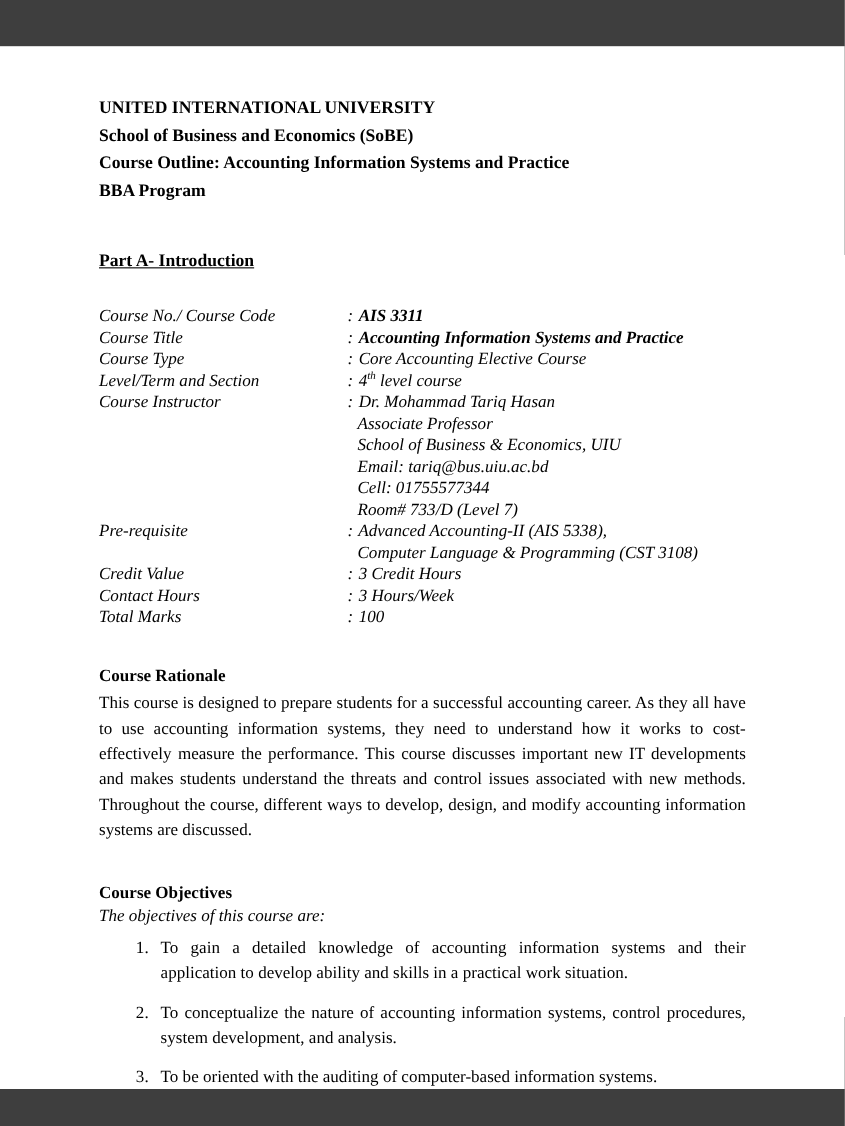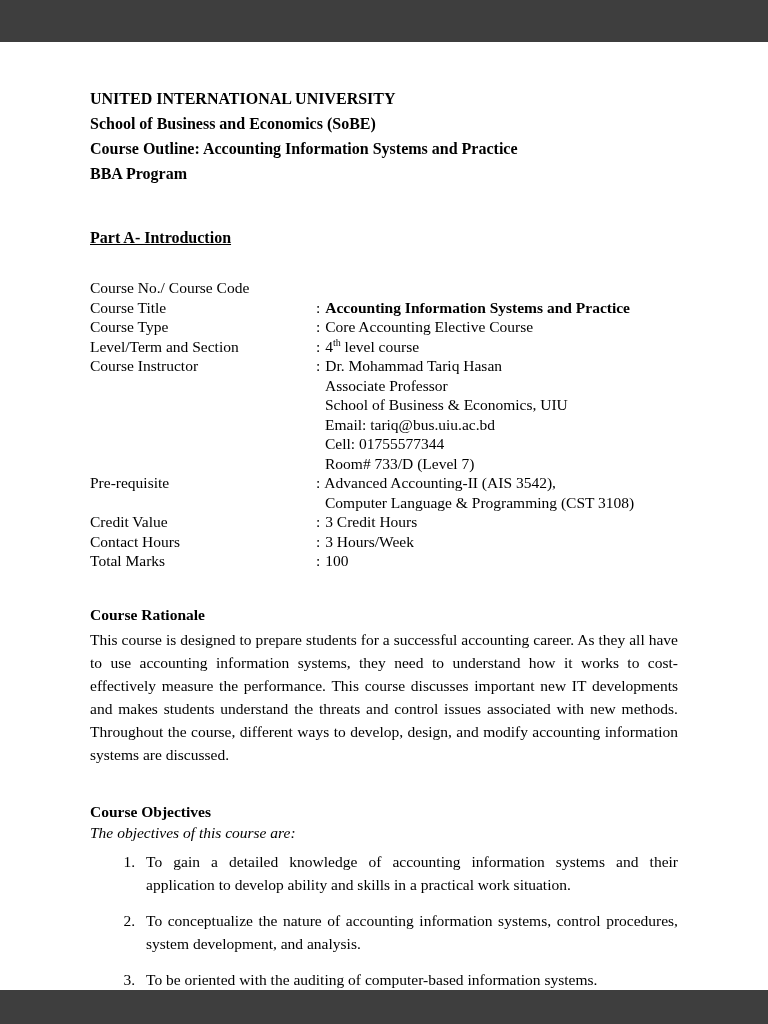--- a/index.html
+++ b/index.html
@@ -23,21 +23,21 @@
     padding:46px 90px 0 90px;
     overflow:hidden;
   }
   .doc-header{text-align:left;font-weight:bold;font-size:16px;line-height:21px;}
   .doc-header .hline{margin:0 0 4px 0;}
   .section-title{
     margin-top:44px;
     font-size:16px;font-weight:bold;text-decoration:underline;
     line-height:20px;
   }
-  .info-table{margin-top:30px;font-size:15.5px;}
+  .info-table{margin-top:30px;font-size:15.5px;font-style:italic;}
   .info-row{display:flex;line-height:19.5px;}
   .info-label{width:226px;flex:none;}
   .info-value{flex:1;}
   .info-value.cont{padding-left:9px;}
   .bold{font-weight:bold;}
   .colon{margin-right:1px;}
   sup{font-size:10px;line-height:0;}
   .rationale{margin-top:34px;}
   .block-title{font-size:15.5px;font-weight:bold;line-height:20px;margin:0;}
   .rationale-body{
@@ -69,20 +69,21 @@
     <div class="hline">Course Outline: Accounting Information Systems and Practice</div>
     <div class="hline">BBA Program</div>
   </div>
 
   <div class="section-title">Part A- Introduction</div>
 
   <div class="info-table">
 
     <div class="info-row">
       <div class="info-label">Course No./ Course Code</div>
+      <div class="info-value"><span class="colon">:</span> <span class="bold">AIS 3311</span></div>
     </div>
 
     <div class="info-row">
       <div class="info-label">Course Title</div>
       <div class="info-value"><span class="colon">:</span> <span class="bold">Accounting Information Systems and Practice</span></div>
     </div>
 
     <div class="info-row">
       <div class="info-label">Course Type</div>
       <div class="info-value"><span class="colon">:</span> <span>Core Accounting Elective Course</span></div>
@@ -114,21 +115,21 @@
       <div class="info-label"></div>
       <div class="info-value cont">Cell: 01755577344</div>
     </div>
     <div class="info-row">
       <div class="info-label"></div>
       <div class="info-value cont">Room# 733/D (Level 7)</div>
     </div>
 
     <div class="info-row">
       <div class="info-label">Pre-requisite</div>
-      <div class="info-value"><span class="colon">:</span> <span>Advanced Accounting-II (AIS 3542),</span></div>
+      <div class="info-value"><span class="colon">:</span> <span>Advanced Accounting-II (AIS 5338),</span></div>
     </div>
     <div class="info-row">
       <div class="info-label"></div>
       <div class="info-value cont">Computer Language &amp; Programming (CST 3108)</div>
     </div>
 
     <div class="info-row">
       <div class="info-label">Credit Value</div>
       <div class="info-value"><span class="colon">:</span> <span>3 Credit Hours</span></div>
     </div>

